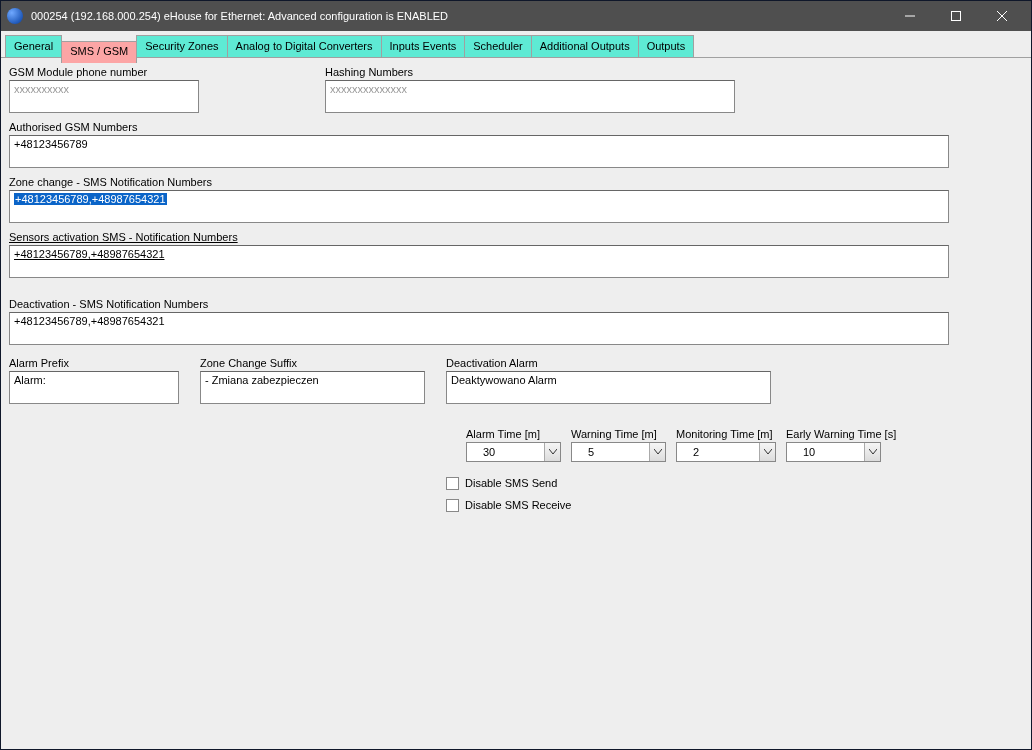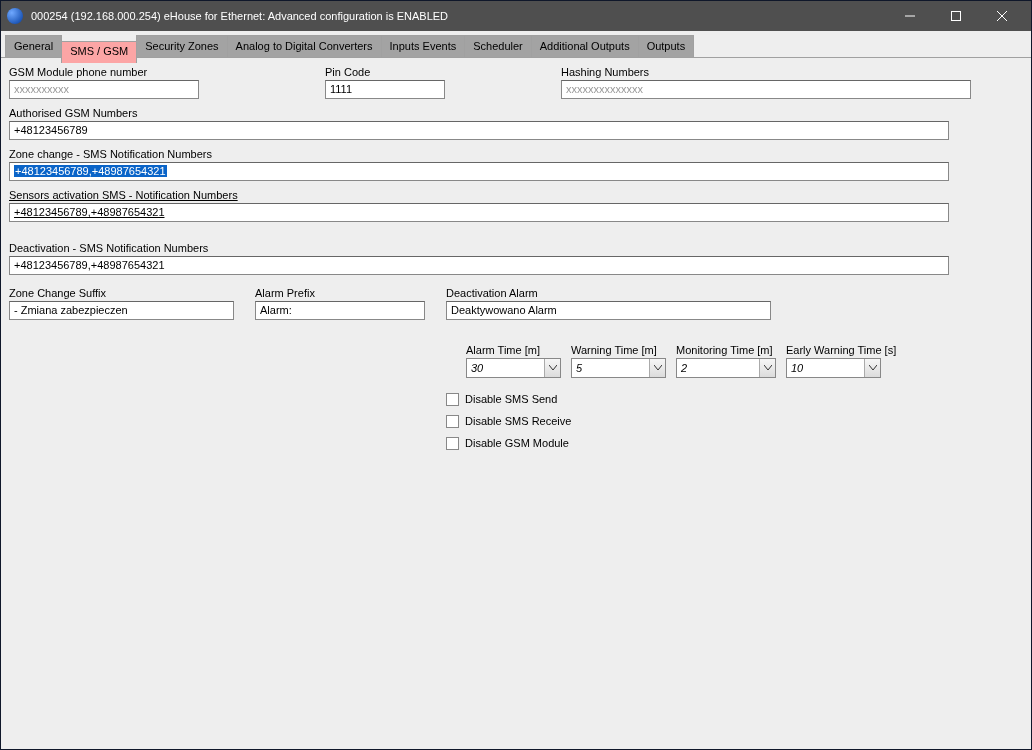--- a/index.html
+++ b/index.html
@@ -22,21 +22,21 @@
   .win-btn svg { width:10px; height:10px; stroke:#fff; stroke-width:1; fill:none; }
 
   .tabstrip {
     display:flex; background:#eeeeee; border-bottom:1px solid #fff;
     padding:4px 4px 0 4px; gap:0;
   }
   .tab {
     padding:4px 8px 5px 8px;
     border:1px solid #a0a0a0;
     border-bottom:none;
-    background:#a3a3a3;
+    background:#5eead4;
     margin-right:-1px;
     cursor:default;
     position:relative;
   }
   .tab.active {
     background:#fca5a5;
     border-top:1px solid #a0a0a0;
     z-index:2;
     top:6px;
     padding-top:3px;
@@ -45,34 +45,34 @@
 
   .client {
     flex:1; padding:8px 8px 8px 8px; background:#eeeeee;
     overflow:hidden;
   }
 
   .row { display:flex; gap:16px; margin-bottom:8px; }
   .field { display:flex; flex-direction:column; }
   .field label { margin-bottom:2px; color:#000; }
   .tinput {
-    height:19px; line-height:17px;
+    height:33px; line-height:17px;
     border:1px solid #888; border-top:1px solid #666;
     background:#fff; padding:0 4px; color:#000;
   }
   .tinput.sel { background:#fff; }
   .tinput .seltext { background:#0a64c8; color:#fff; padding:0 1px; }
 
   .wide .tinput { width:940px; }
 
   .combo {
     height:20px; display:flex; align-items:center;
     border:1px solid #888; background:#fff;
   }
-  .combo span { flex:1; padding:0 4px;font-style:italic; }
+  .combo span { flex:1; padding:0 16px; }
   .combo .cbtn {
     width:16px; height:18px;
     border-left:1px solid #aaa;
     background:linear-gradient(#f6f6f6,#dcdcdc);
     display:flex; align-items:center; justify-content:center;
   }
   .combo .cbtn svg { width:8px; height:6px; }
 
   .chkrow { display:flex; align-items:center; height:22px; }
   .chkbox {
@@ -119,24 +119,20 @@
   </div>
   <div class="tabbar-line"></div>
 
   <div class="client">
 
     <div class="row">
       <div class="field" style="width:300px;">
         <label>GSM Module phone number</label>
         <div class="tinput" style="width:190px;"><span style="color:#999;">xxxxxxxxxx</span></div>
       </div>
-      <div class="field" style="width:220px;">
-        <label>Pin Code</label>
-        <div class="tinput" style="width:120px;"><span>1111</span></div>
-      </div>
       <div class="field" style="width:420px;">
         <label>Hashing Numbers</label>
         <div class="tinput" style="width:410px;"><span style="color:#999;">xxxxxxxxxxxxxx</span></div>
       </div>
     </div>
 
     <div class="field wide" style="margin-top:8px;">
       <label>Authorised GSM Numbers</label>
       <div class="tinput"><span>+48123456789</span></div>
     </div>
@@ -150,27 +146,27 @@
       <label>Sensors activation SMS - Notification Numbers</label>
       <div class="tinput"><span>+48123456789,+48987654321</span></div>
     </div>
 
     <div class="field wide" style="margin-top:20px;">
       <label>Deactivation - SMS Notification Numbers</label>
       <div class="tinput"><span>+48123456789,+48987654321</span></div>
     </div>
 
     <div class="row" style="margin-top:12px; gap:16px;">
+      <div class="field" style="width:175px;">
+        <label>Alarm Prefix</label>
+        <div class="tinput" style="width:170px;"><span>Alarm:</span></div>
+      </div>
       <div class="field" style="width:230px;">
         <label>Zone Change Suffix</label>
         <div class="tinput" style="width:225px;"><span> - Zmiana zabezpieczen</span></div>
-      </div>
-      <div class="field" style="width:175px;">
-        <label>Alarm Prefix</label>
-        <div class="tinput" style="width:170px;"><span>Alarm:</span></div>
       </div>
       <div class="field" style="width:330px;">
         <label>Deactivation Alarm</label>
         <div class="tinput" style="width:325px;"><span>Deaktywowano Alarm</span></div>
       </div>
     </div>
 
     <div class="row" style="margin-top:24px; margin-left:457px; gap:10px;">
       <div class="field" style="width:95px;">
         <label>Alarm Time [m]</label>
@@ -220,20 +216,16 @@
 
     <div style="margin-left:437px; margin-top:10px;">
       <div class="chkrow">
         <span class="chkbox"></span>
         <span>Disable SMS Send</span>
       </div>
       <div class="chkrow">
         <span class="chkbox"></span>
         <span>Disable SMS Receive</span>
       </div>
-      <div class="chkrow">
-        <span class="chkbox"></span>
-        <span>Disable GSM Module</span>
-      </div>
     </div>
 
   </div>
 </div>
 
 </body></html>

